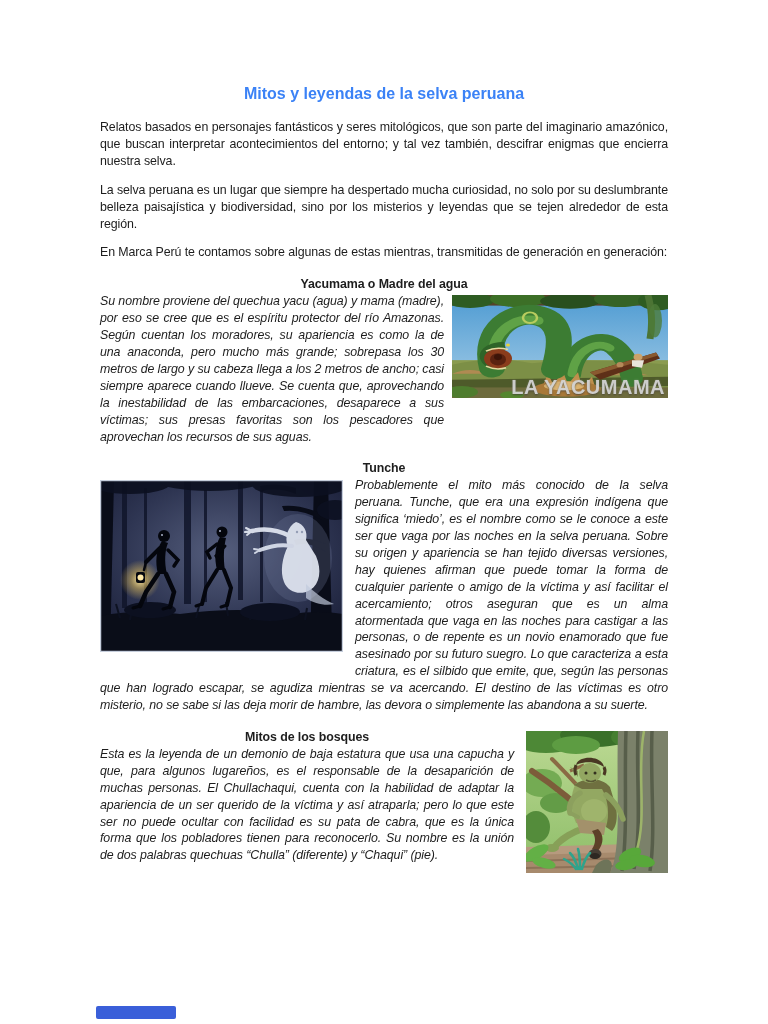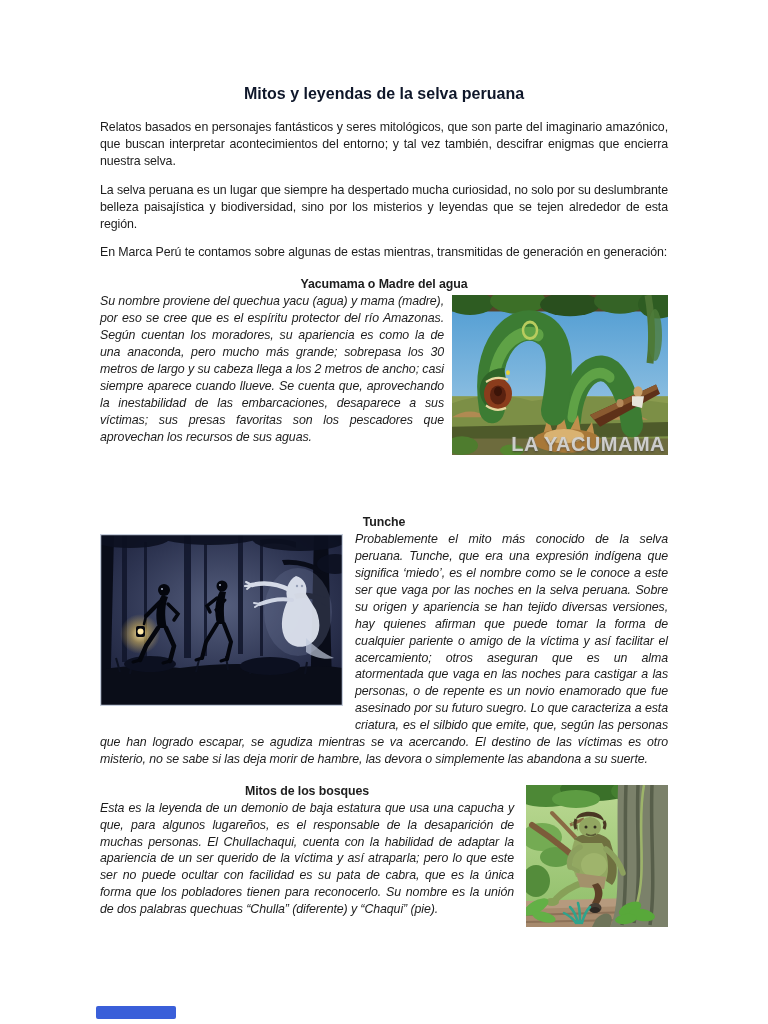--- a/index.html
+++ b/index.html
@@ -6,29 +6,29 @@
   body{
     width:768px;height:1024px;background:#ffffff;position:relative;overflow:hidden;
     font-family:"Liberation Sans",sans-serif;
   }
   .page{
     position:absolute;left:100px;top:84px;width:568px;color:#1d1d1d;
     font-size:12.4px;line-height:16.9px;text-align:justify;letter-spacing:-0.1px;
   }
   .doc-title{
     font-size:16px;line-height:20px;font-weight:bold;text-align:center;
-    margin:0 0 15px 0;color:#0f172a;letter-spacing:0;
+    margin:0 0 15px 0;color:#3b82f6;letter-spacing:0;
   }
   .para{margin:0 0 12px 0;}
   .section{display:flow-root;margin-top:15px;}
   .sec-heading{font-size:12.4px;line-height:16.9px;font-weight:bold;margin:0;text-align:center;}
   .sec-body{margin:0;font-style:italic;}
   .fig{margin:0;position:relative;}
   .fig svg{display:block;width:100%;height:100%;}
-  .fig-yacumama{float:right;width:216px;height:160px;margin:2px 0 44px 8px;}
+  .fig-yacumama{float:right;width:216px;height:103px;margin:2px 0 44px 8px;}
   .fig-tunche{float:left;width:243px;height:172px;margin:3px 12px 26px 0;}
   .fig-duende{float:right;width:142px;height:142px;margin:2px 0 10px 12px;}
   .yacu-caption{
     position:absolute;right:3px;bottom:2px;font-weight:bold;font-size:20px;
     letter-spacing:.5px;color:#d3d3d3;opacity:.95;white-space:nowrap;
     text-shadow:0 1px 2px rgba(50,45,35,.75),0 0 2px rgba(255,255,255,.35);
   }
   .footer-badge{
     position:absolute;left:96px;top:1006px;width:80px;height:13px;
     background:#3a5fd9;border-radius:2px;

